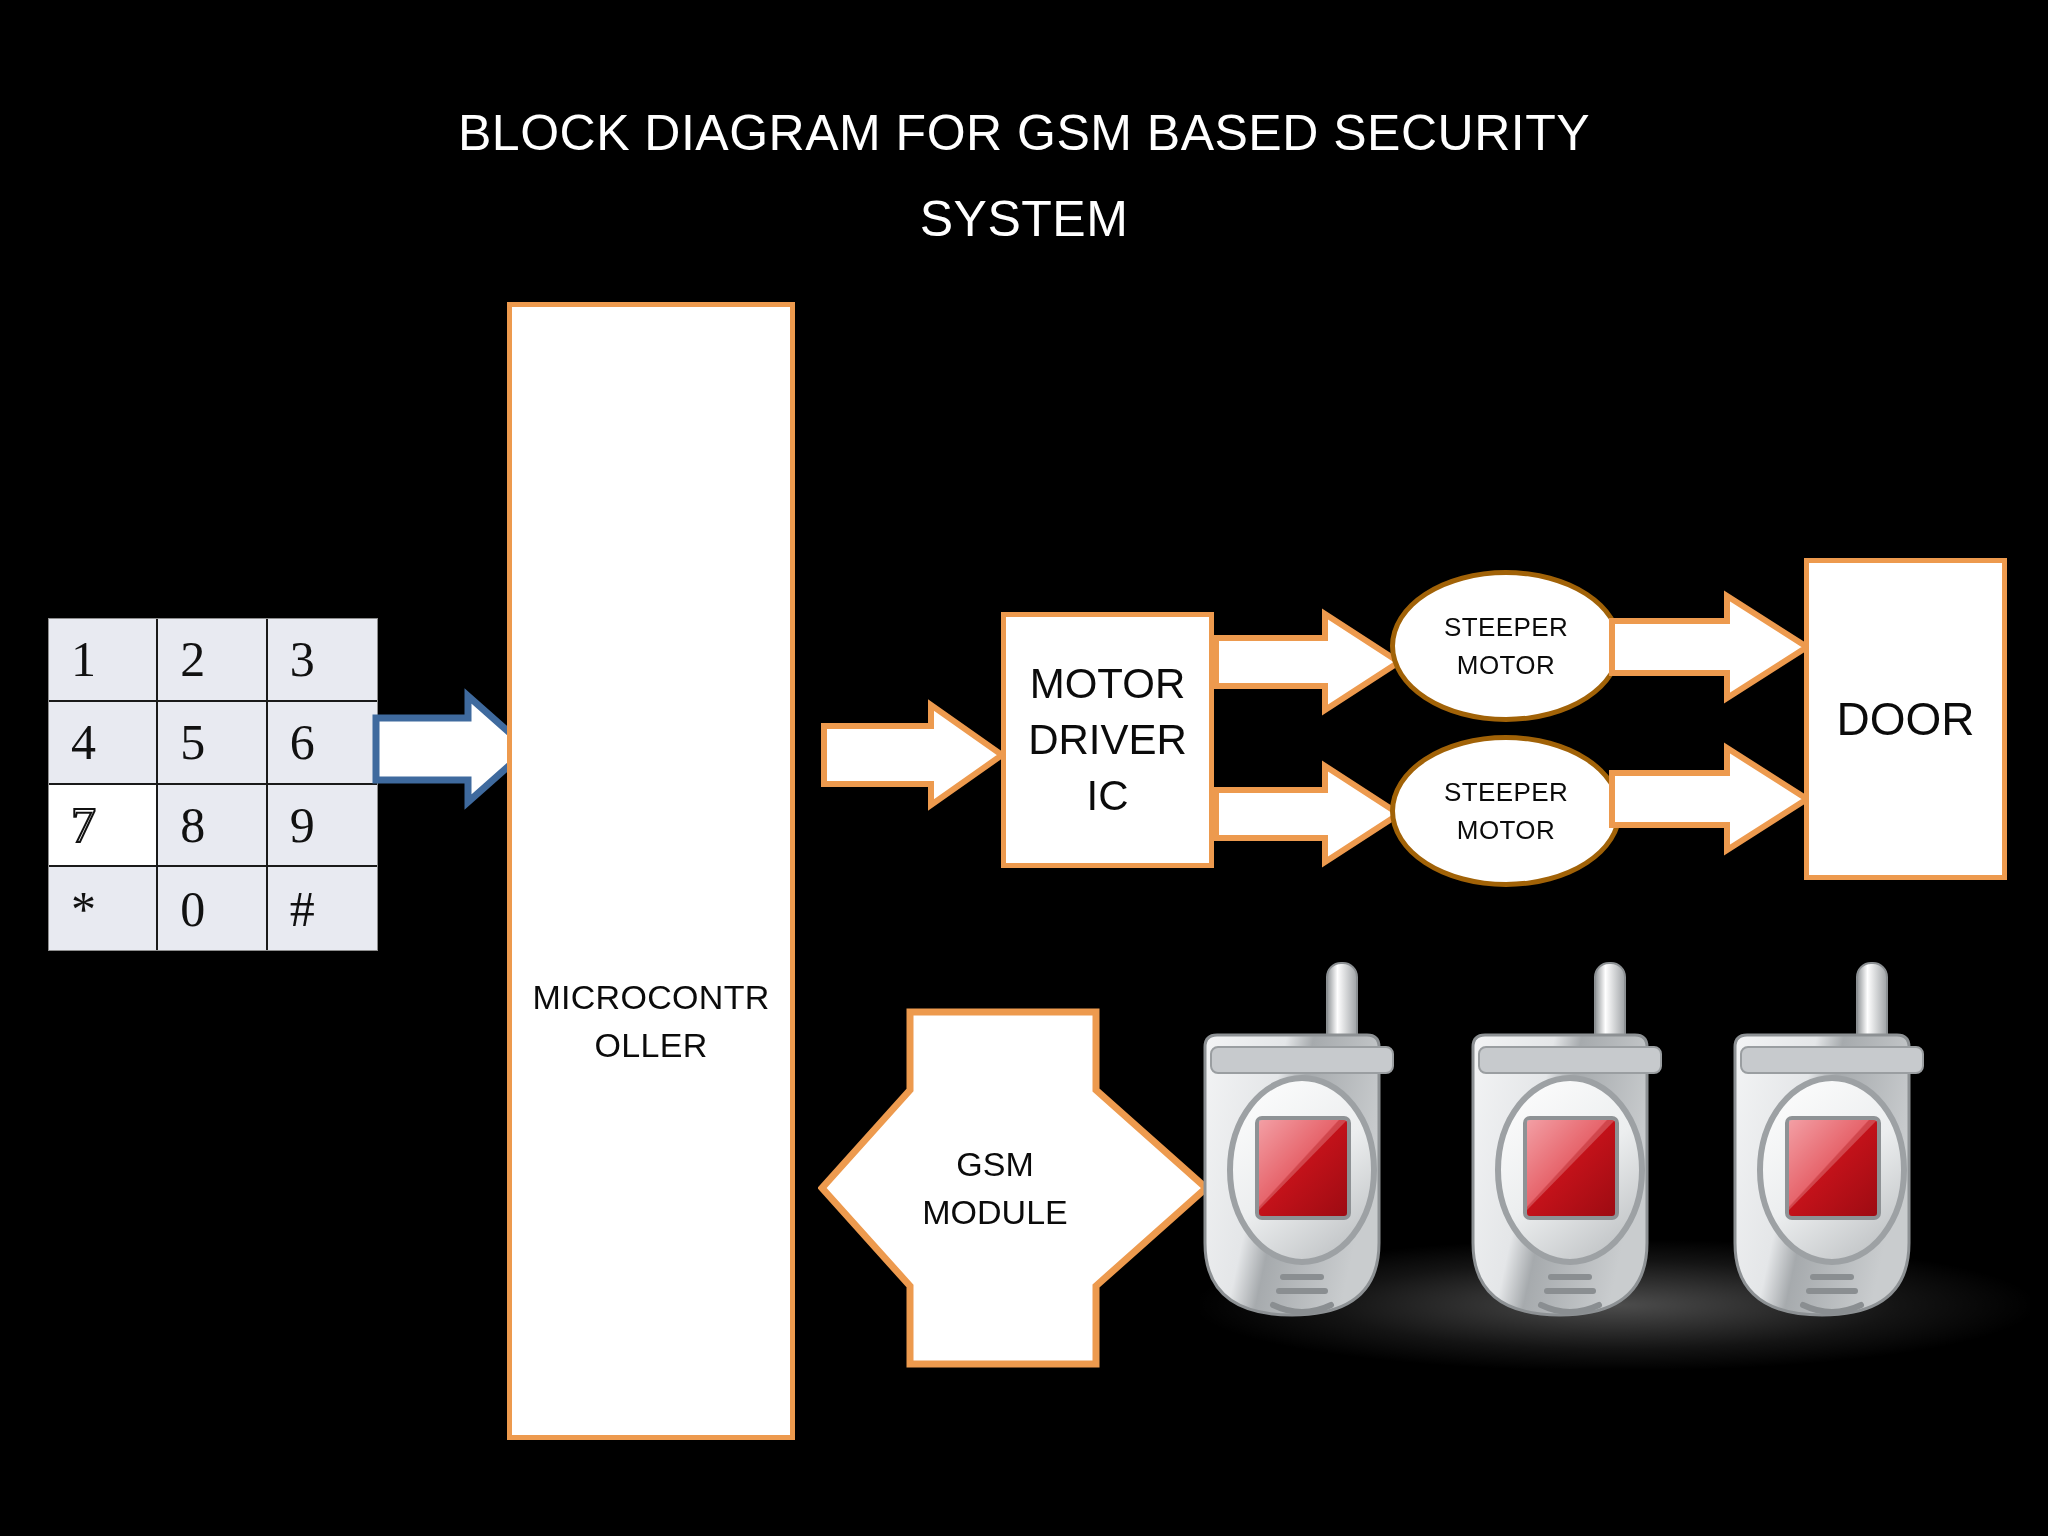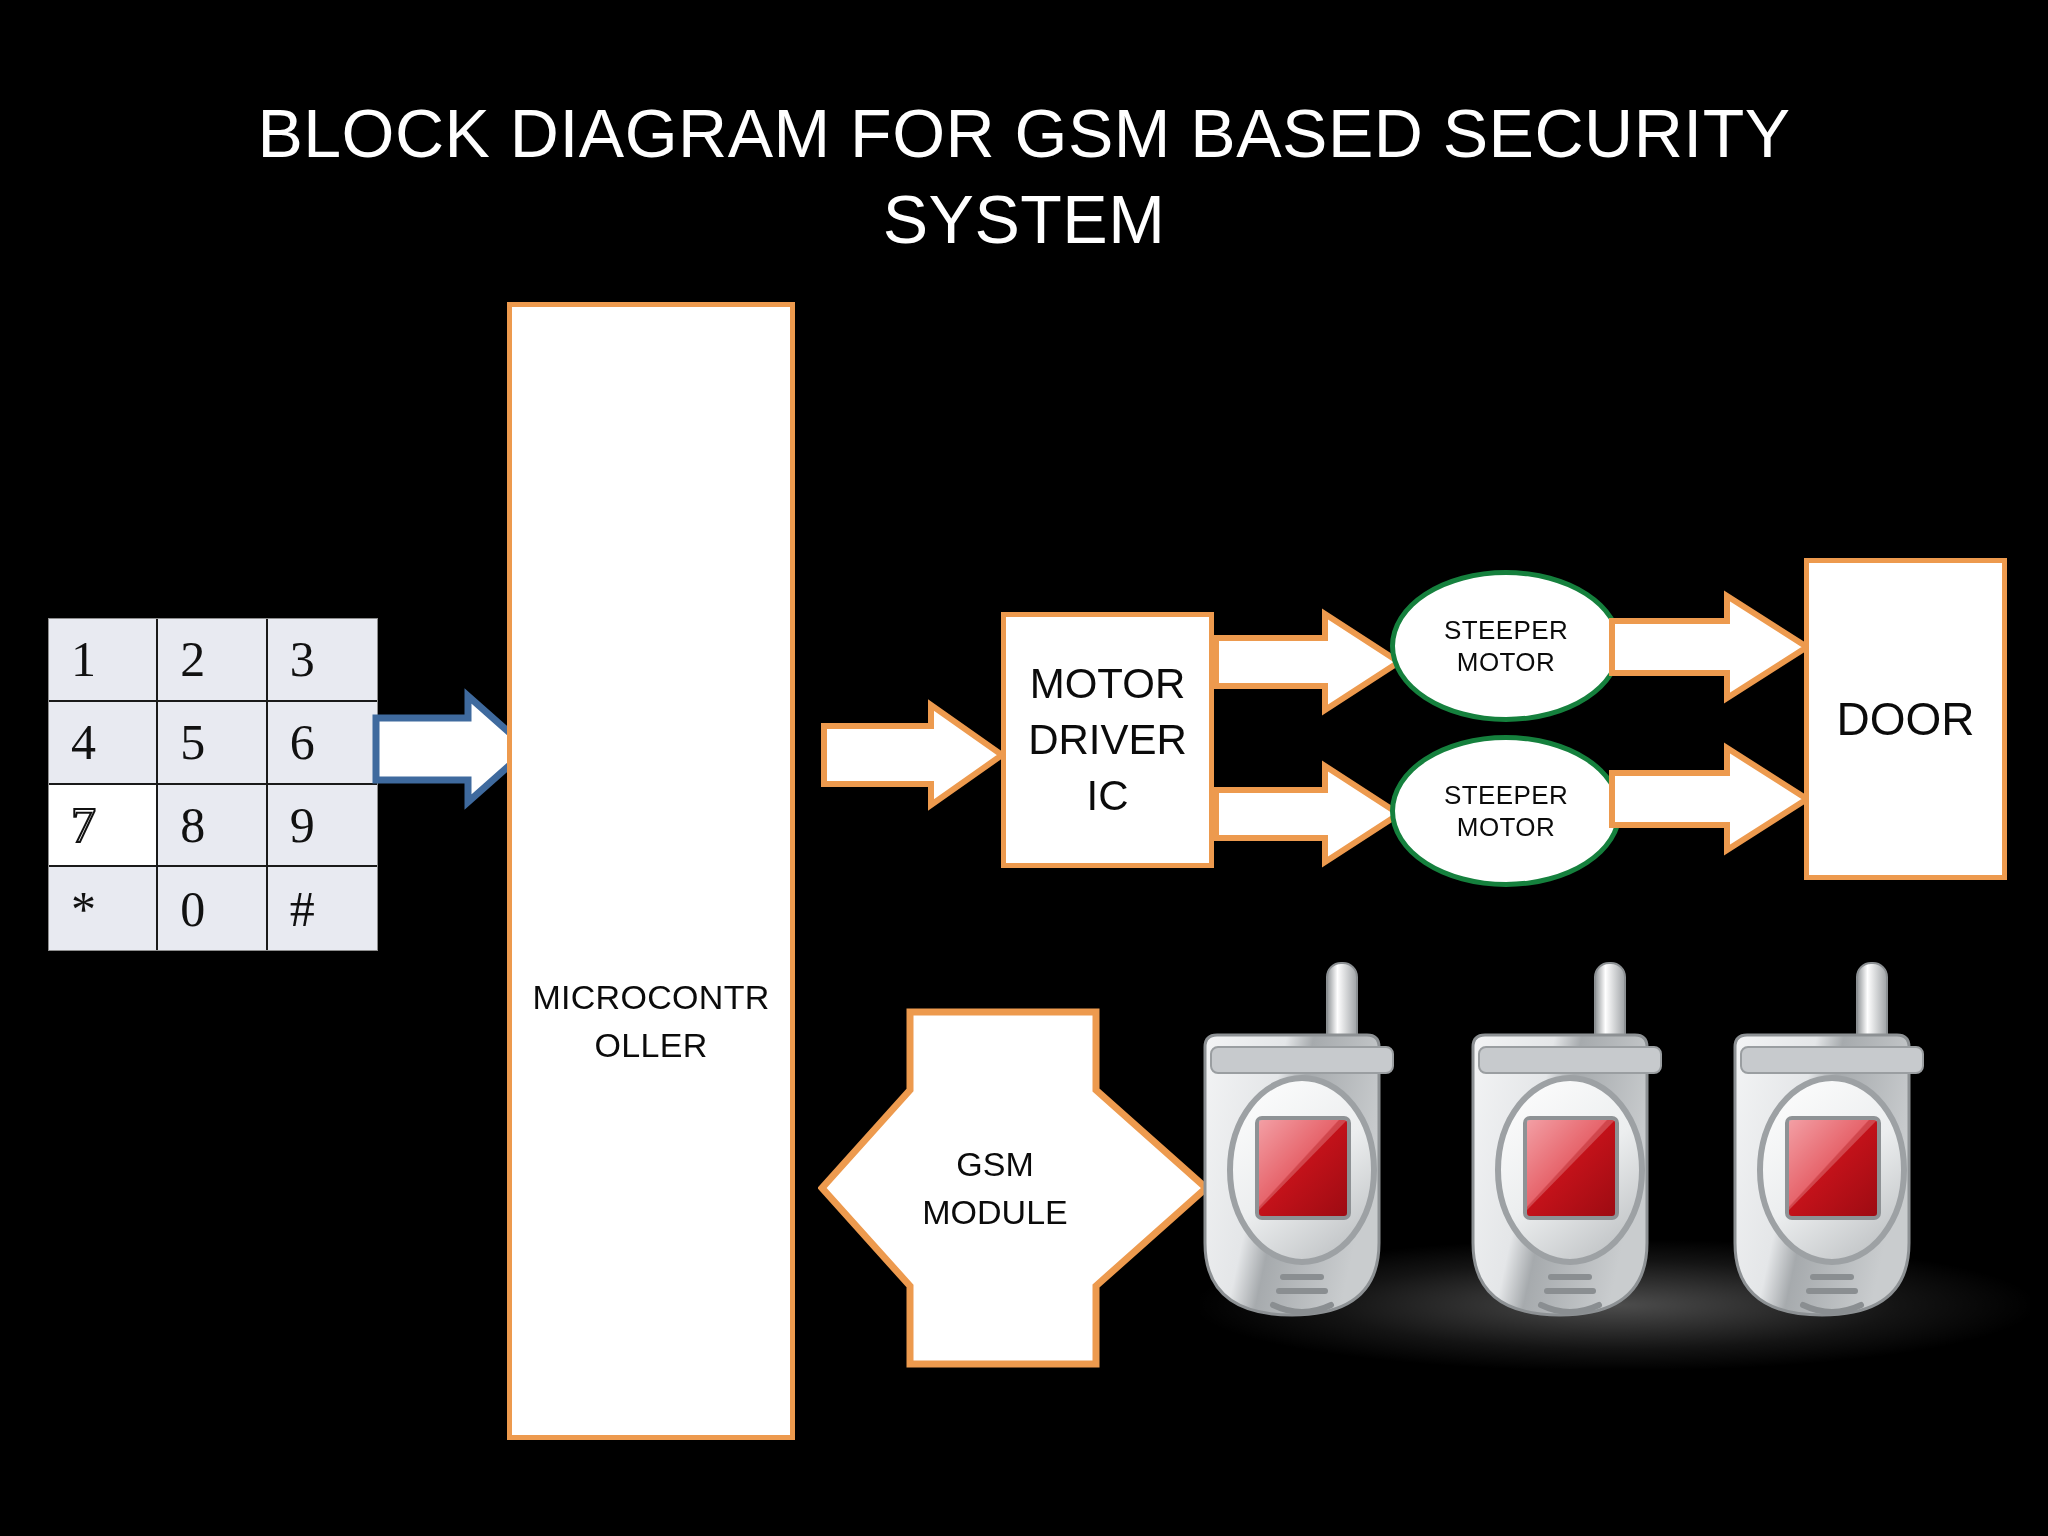--- a/index.html
+++ b/index.html
@@ -17,21 +17,21 @@
   }
 
   
   #title {
     position: absolute;
     left: 0;
     top: 90px;
     width: 2048px;
     text-align: center;
     color: #ffffff;
-    font-size: 68px;
+    font-size: 50px;
     line-height: 86px;
     font-weight: 400;
     letter-spacing: 0.5px;
     white-space: pre-line;
   }
 
   
   #keypad {
     position: absolute;
     left: 48px;
@@ -106,30 +106,30 @@
     top: 558px;
     width: 203px;
     height: 322px;
     font-size: 46px;
   }
 
   
   .oell {
     position: absolute;
     background: #ffffff;
-    border: 5px solid #15803d;
+    border: 5px solid #a16207;
     border-radius: 50%;
     box-sizing: border-box;
     display: flex;
     align-items: center;
     justify-content: center;
     color: #0b0b0b;
     text-align: center;
     font-size: 26px;
-    line-height: 32px;
+    line-height: 38px;
     white-space: pre-line;
     letter-spacing: 0.4px;
   }
   #motor1 { left: 1390px; top: 570px; width: 232px; height: 152px; }
   #motor2 { left: 1390px; top: 735px; width: 232px; height: 152px; }
 
   
   .arrow-svg { position: absolute; overflow: visible; }
 
   

